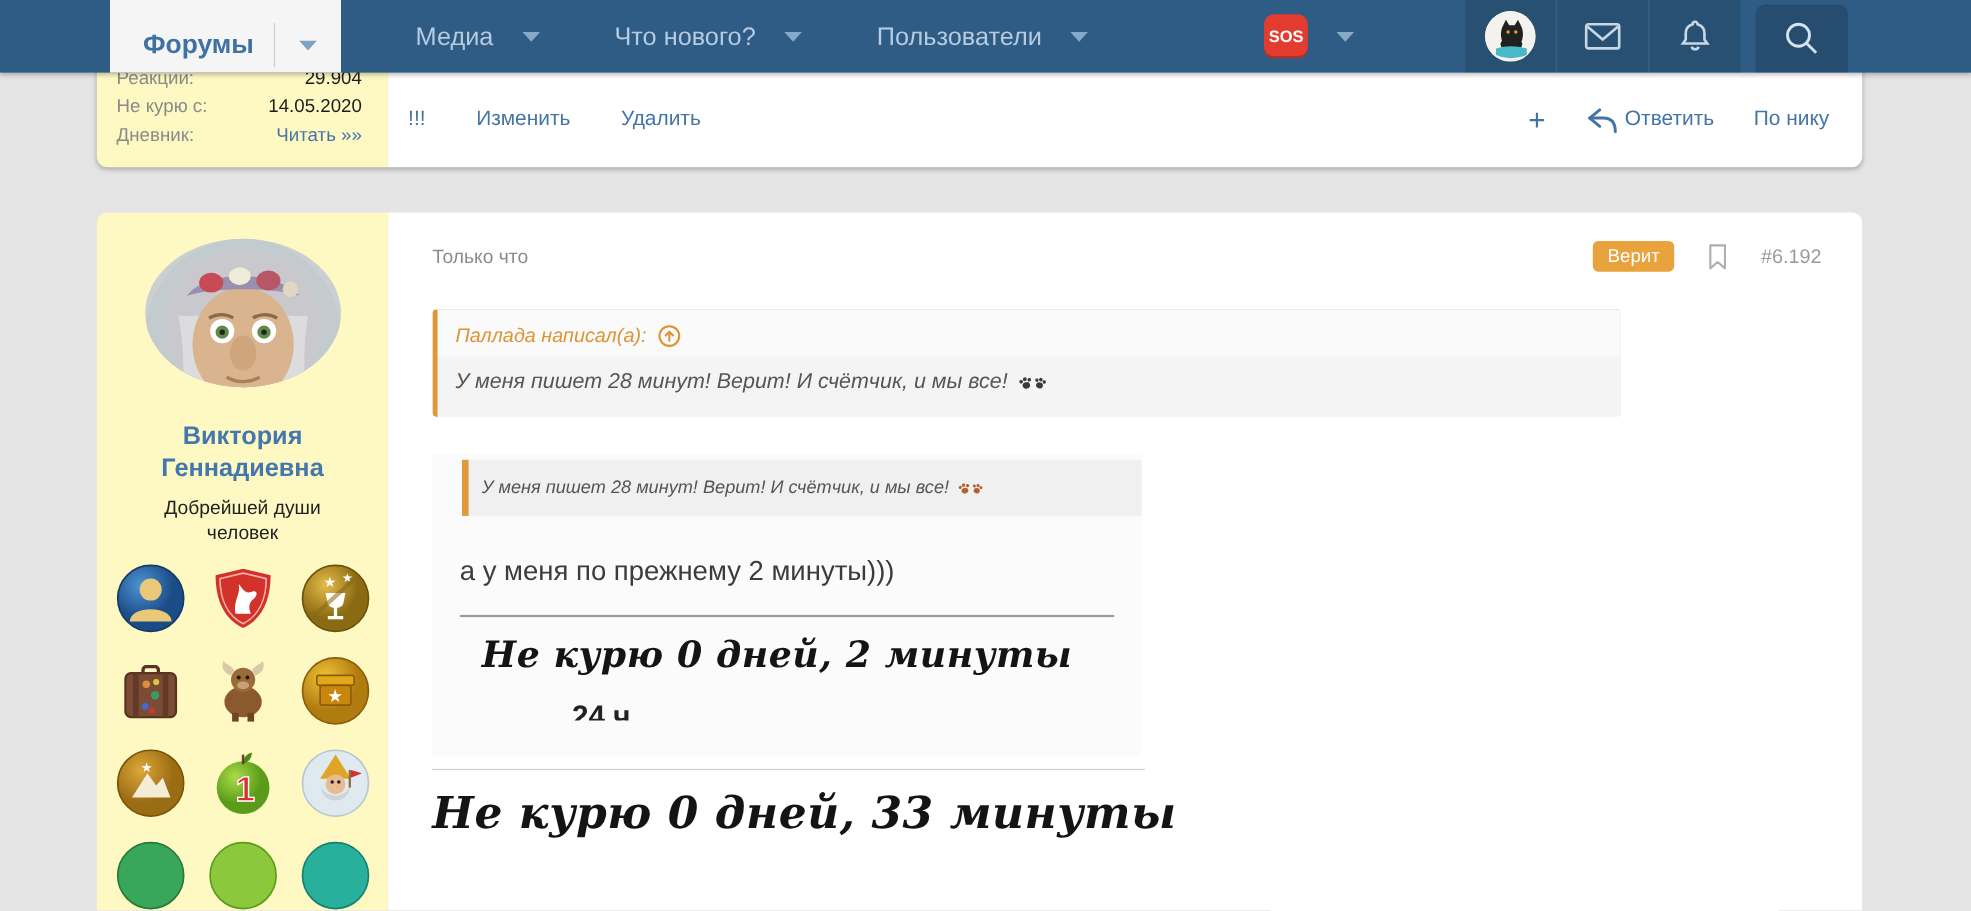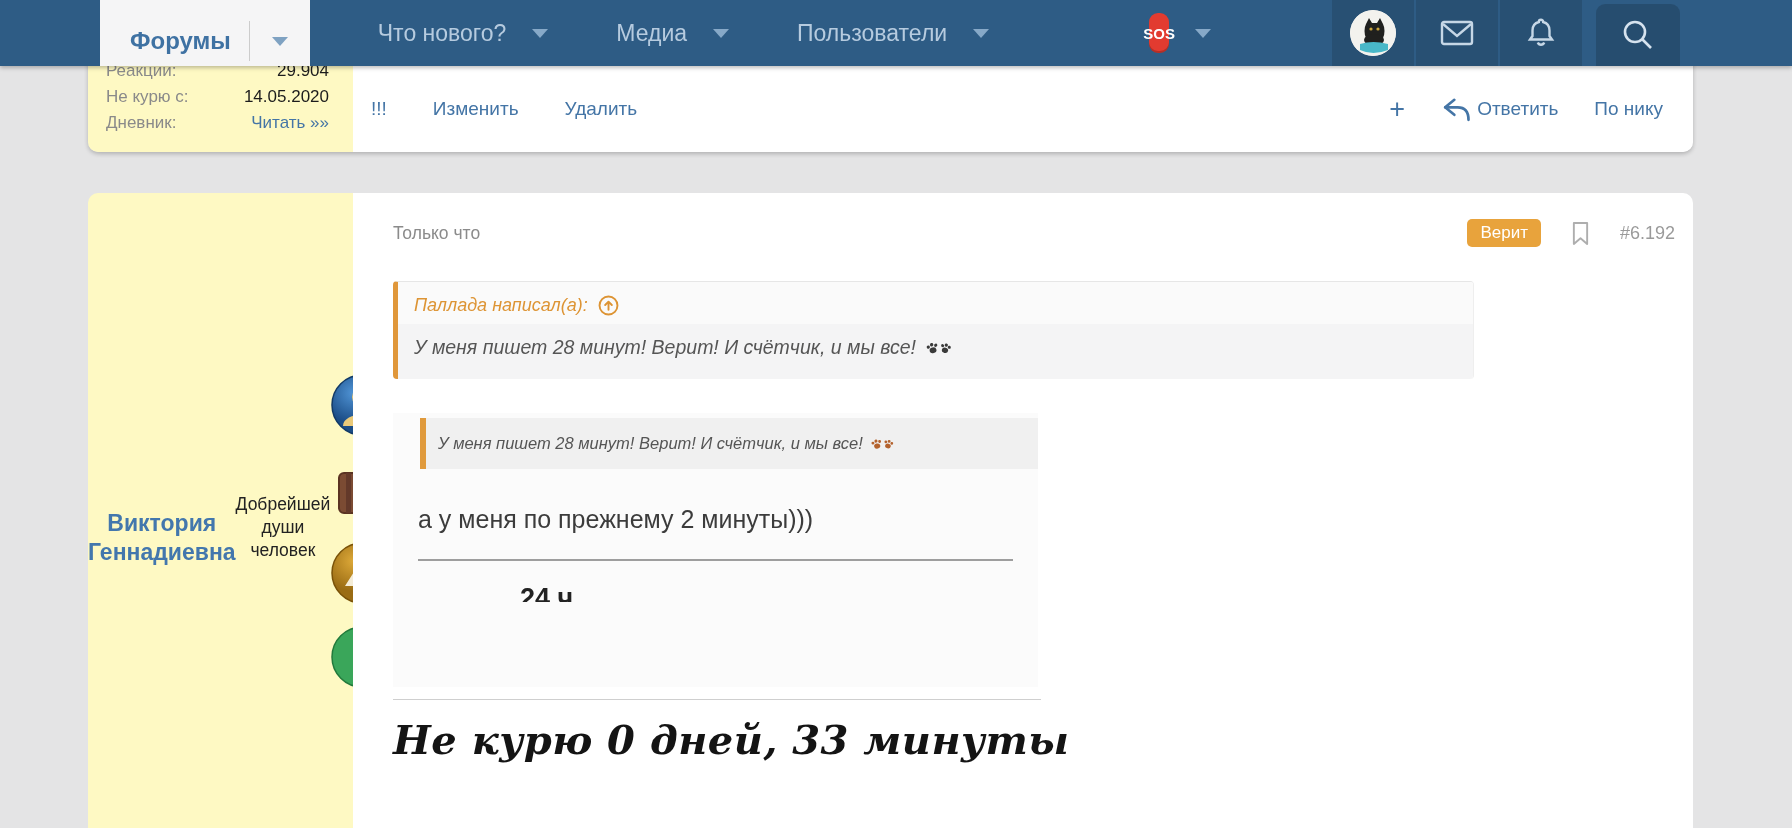--- a/index.html
+++ b/index.html
@@ -14,39 +14,39 @@
   .nav-tab .tab-label{color:#3f72a3;font-size:24px;font-weight:bold;padding-right:18px;}
   .tab-sep{width:1px;height:40px;background:#cccccc;}
   .tab-caret-zone{display:flex;align-items:center;padding:0 22px;}
   .caret{width:0;height:0;border-left:8px solid transparent;border-right:8px solid transparent;
          border-top:9px solid #87a9c8;}
   .caret.dark{border-top-color:#7fa2c2;}
   .nav-item{display:flex;align-items:center;color:#b6cbdf;font-size:23px;cursor:pointer;
             margin-left:68px;}
   .nav-item .caret{margin-left:26px;}
   .sos-wrap{display:flex;align-items:center;margin-left:160px;cursor:pointer;}
-  .sos{width:20px;height:40px;background:#e23b30;border-radius:9px;color:#fff;
+  .sos{width:40px;height:40px;background:#e23b30;border-radius:9px;color:#fff;
        font-size:15px;font-weight:bold;display:flex;align-items:center;justify-content:center;
        box-shadow:inset 0 -2px 0 rgba(0,0,0,.2);}
   .sos-wrap .caret{margin-left:26px;}
   .nav-right{margin-left:auto;display:flex;align-items:stretch;padding-right:112px;}
   .nav-block{width:82px;display:flex;align-items:center;justify-content:center;
              background:rgba(0,0,0,.13);margin-left:2px;cursor:pointer;}
   .nav-block.search{margin-left:14px;width:84px;border-radius:9px 9px 0 0;
              background:rgba(0,0,0,.16);margin-top:4px;}
   .nav-avatar{width:46px;height:46px;border-radius:50%;overflow:hidden;background:#f2f1ee;}
   .nav-icon{stroke:#c6d7e6;fill:none;stroke-width:2.4;}
 
   
   .card{position:absolute;left:88px;width:1605px;display:flex;}
   .panel{width:265px;background:#fef9c3;flex:none;}
   .card1{top:46px;height:106px;border-radius:0 0 10px 10px;overflow:hidden;
          box-shadow:0 2px 4px rgba(0,0,0,.22);}
   .card2{top:193px;height:635px;border-radius:10px 10px 0 0;overflow:hidden;}
-  .card2 .content{flex:1;background:#ffffff;padding:26px 18px 0 40px;box-sizing:border-box;}
+  .card2 .content{flex:1;background:#ffffff;padding:26px 37px 0 40px;box-sizing:border-box;}
 
   
   .c1-panel{padding:12px 24px 0 18px;box-sizing:border-box;font-size:17px;}
   .stat{display:flex;justify-content:space-between;line-height:26px;}
   .stat-label{color:#8a8a8a;}
   .stat-value{color:#1c1c1c;}
   .stat-link{color:#4475a6;cursor:pointer;}
 
   
   .c1-content{flex:1;background:#fff;display:flex;align-items:flex-start;
@@ -86,21 +86,21 @@
           letter-spacing:0.5px;}
   .shot-counter{margin:14px 0 0 45px;font-size:33px;}
   .shot-cropped{margin:22px 0 0 127px;height:19px;overflow:hidden;
                 font-size:27px;font-weight:bold;color:#222;}
 
   
   .sig-sep{margin-top:12px;width:648px;border-top:1px solid #cfcfcf;}
   .sig-counter{padding-top:16px;font-size:40px;}
 
   
-  .c2-panel{padding-top:24px;box-sizing:border-box;display:flex;flex-direction:row;
+  .c2-panel{padding-top:24px;box-sizing:border-box;display:flex;flex-direction:column;
             align-items:center;}
   .avatar-big{width:178px;height:178px;border-radius:50%;overflow:hidden;cursor:pointer;
               background:#c9cfd2;}
   .author-name{margin-top:30px;width:195px;text-align:center;color:#4377ad;font-weight:bold;
                font-size:23px;line-height:29px;cursor:pointer;}
   .author-title{margin-top:10px;width:195px;text-align:center;color:#222;font-size:17.5px;
                 line-height:23px;}
   .badges{margin-top:16px;display:grid;grid-template-columns:repeat(3,64px);gap:20px;}
   .badge{width:64px;height:64px;cursor:pointer;}
 </style>
@@ -112,25 +112,25 @@
   <div class="topnav">
     <div class="nav-tab">
       <span class="tab-label">Форумы</span>
       <div class="tab-sep"></div>
       <div class="tab-caret-zone">
         <div class="caret dark"></div>
       </div>
     </div>
 
     <div class="nav-item">
+      <span>Медиа</span>
+      <div class="caret"></div>
+    </div>
+    <div class="nav-item">
       <span>Что нового?</span>
-      <div class="caret"></div>
-    </div>
-    <div class="nav-item">
-      <span>Медиа</span>
       <div class="caret"></div>
     </div>
     <div class="nav-item">
       <span>Пользователи</span>
       <div class="caret"></div>
     </div>
 
     <div class="sos-wrap">
       <div class="sos">SOS</div>
       <div class="caret"></div>
@@ -406,20 +406,21 @@
             <g transform="translate(13 4) rotate(14 7 9)">
               <ellipse cx="7" cy="10" rx="3.3" ry="2.8"></ellipse>
               <circle cx="3.4" cy="5.8" r="1.6"></circle>
                 <circle cx="7" cy="4.4" r="1.7"></circle>
                 <circle cx="10.6" cy="5.8" r="1.6"></circle>
             </g>
           </svg>
         </div>
         <div class="shot-reply">а у меня по прежнему 2 минуты)))</div>
         <div class="shot-divider"></div>
+        <div class="shot-counter script">Не курю 0 дней, 2 минуты</div>
         <div class="shot-cropped">24 ч</div>
       </div>
 
       <div class="sig-sep"></div>
       <div class="sig-counter script">Не курю 0 дней, 33 минуты</div>
     </div>
   </div>
 
 </div>
 

